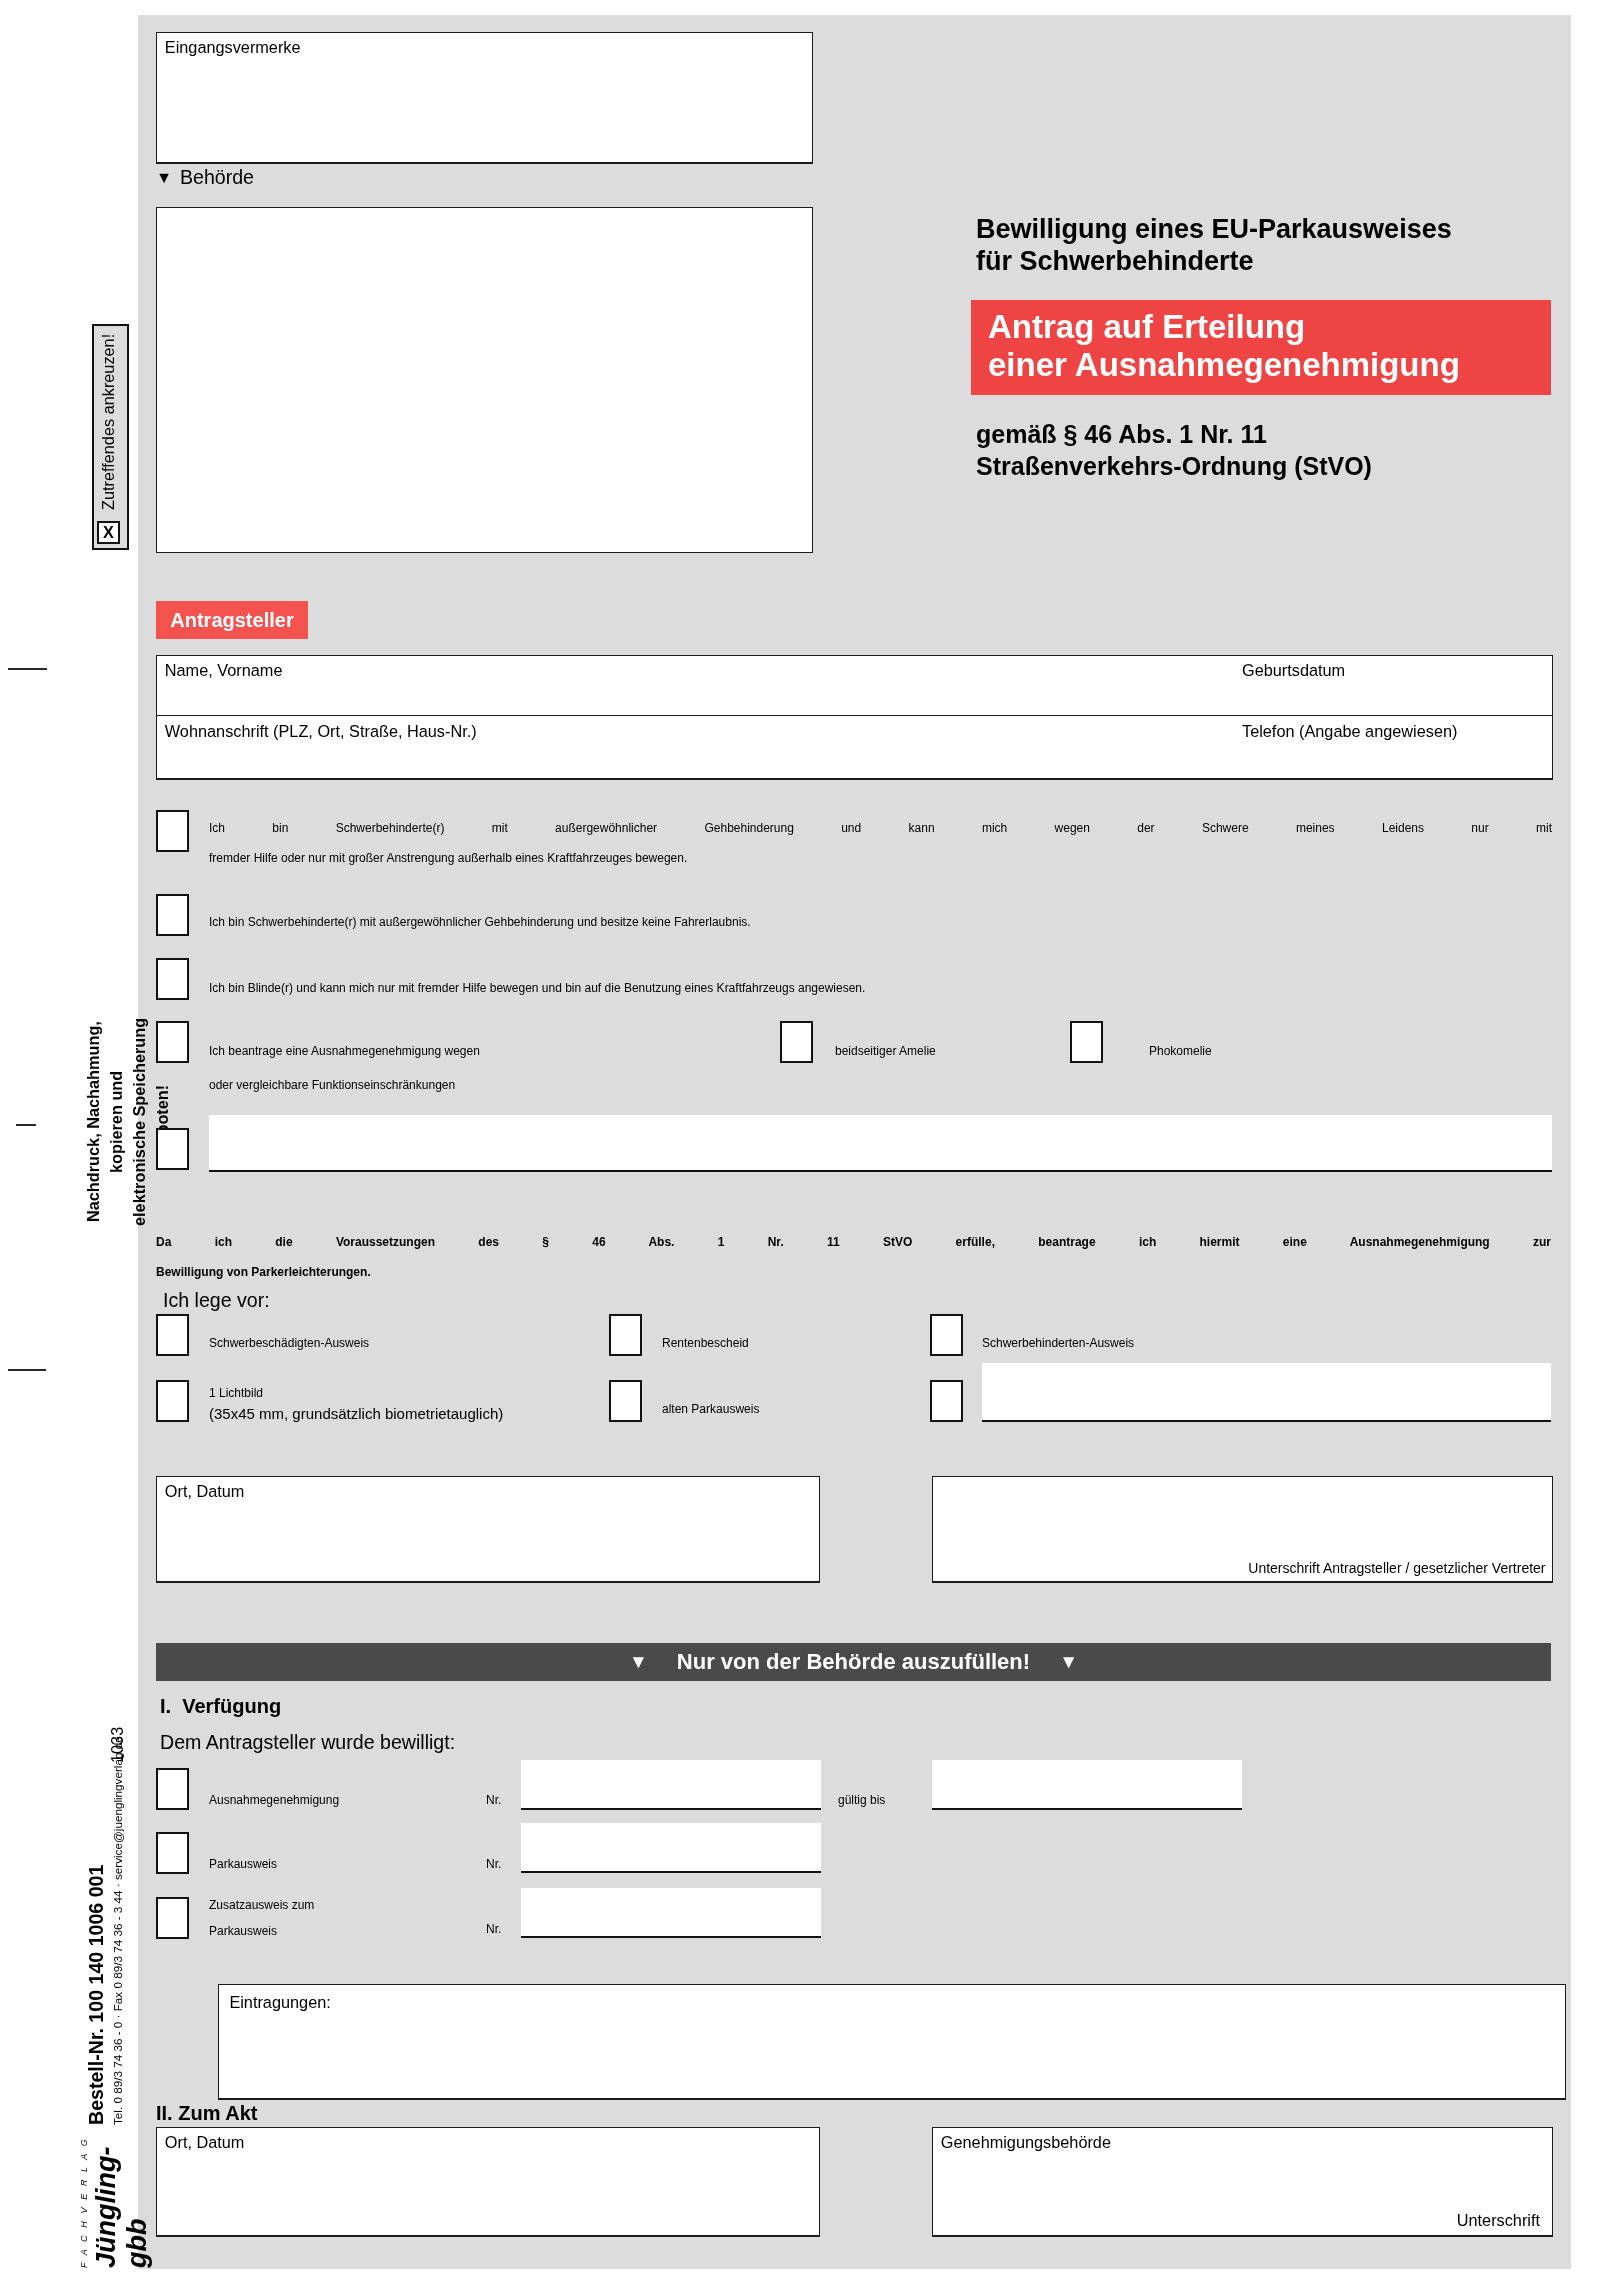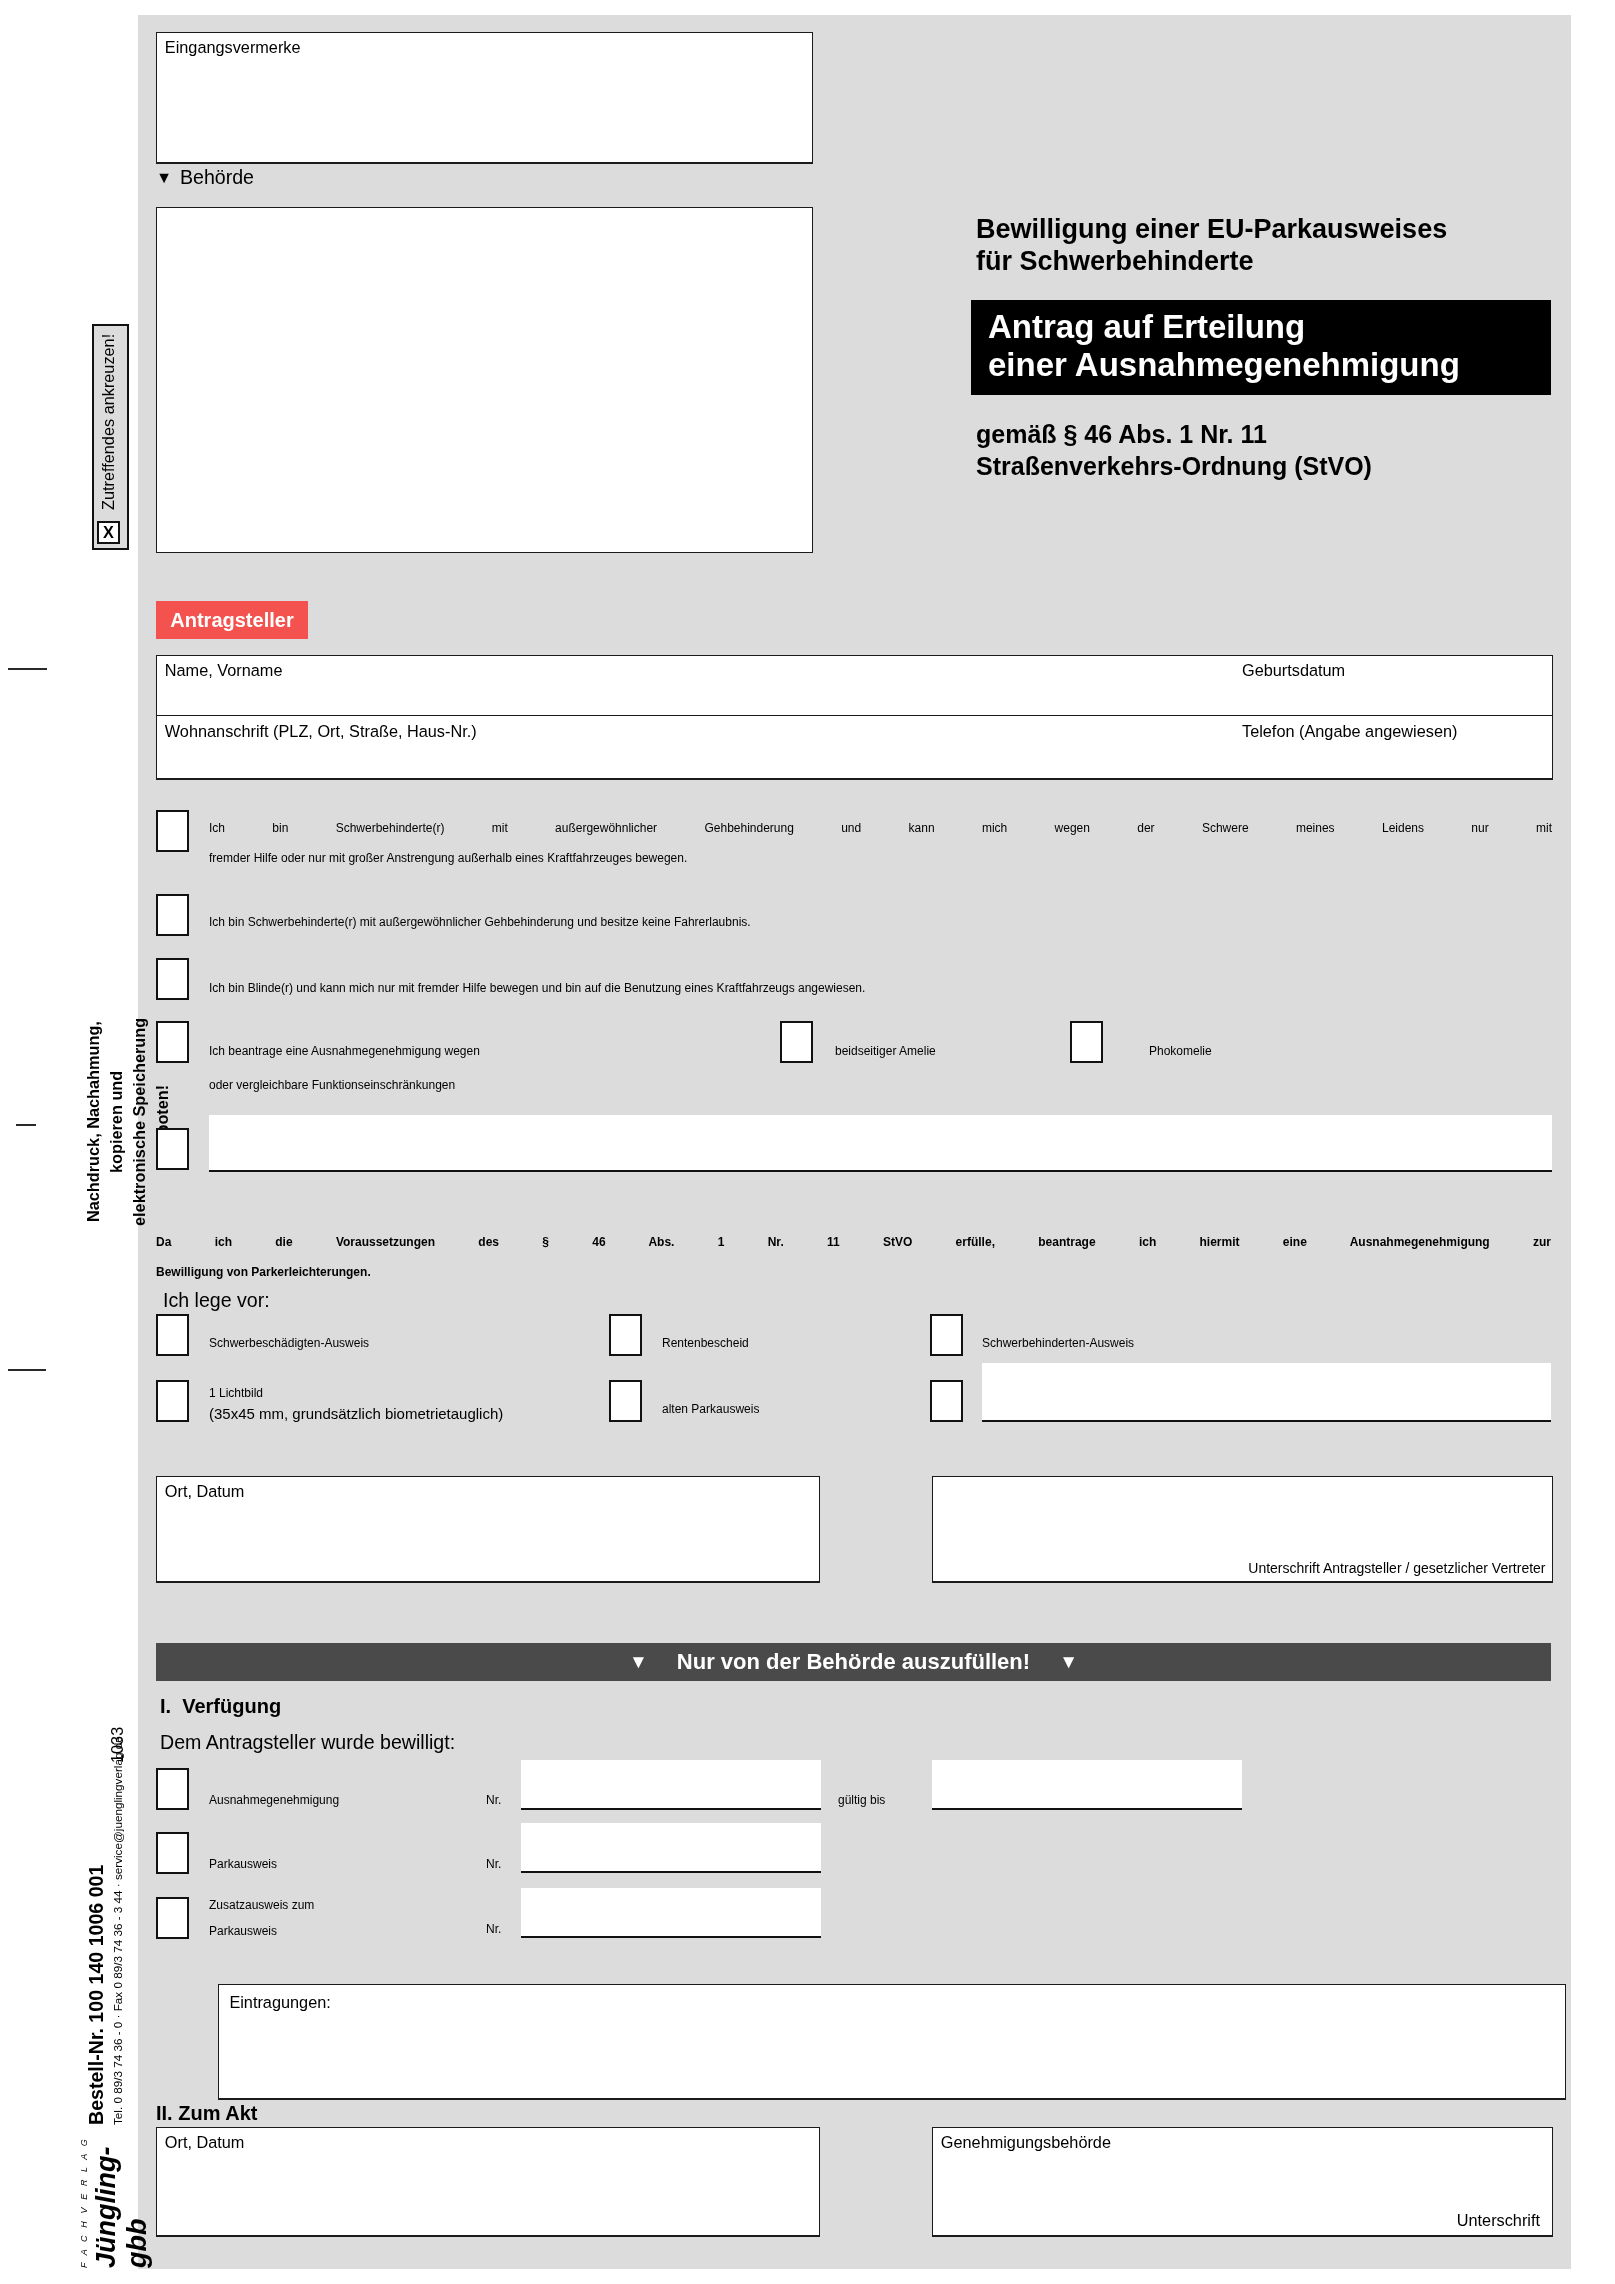--- a/index.html
+++ b/index.html
@@ -52,24 +52,24 @@
   <div class="abs wbox" style="left:156px;top:32px;width:655px;height:129px;">
     <span class="abs lbl" style="left:7.8px;top:5.2px;">Eingangsvermerke</span>
   </div>
 
   <div class="abs" style="left:156px;top:166px;display:flex;align-items:center;gap:7.8px;">
     <span style="font-size:16.3px;">▼</span>
     <span style="font-size:19.6px;">Behörde</span>
   </div>
   <div class="abs wbox" style="left:156px;top:207px;width:655px;height:344px;border-bottom-width:1.3px;"></div>
 
-  <div class="abs bold" style="left:976px;top:214px;font-size:27px;">Bewilligung einer EU-Parkausweises</div>
+  <div class="abs bold" style="left:976px;top:214px;font-size:27px;">Bewilligung eines EU-Parkausweises</div>
   <div class="abs bold" style="left:976px;top:246px;font-size:27px;">für Schwerbehinderte</div>
 
-  <div class="abs" style="left:971px;top:300px;width:580px;height:95px;background:#000000;color:#fff;padding-left:0;">
+  <div class="abs" style="left:971px;top:300px;width:580px;height:95px;background:#ef4444;color:#fff;padding-left:0;">
     <div class="bold" style="margin:7.8px 0 0 17px;font-size:33px;line-height:38px;">Antrag auf Erteilung</div>
     <div class="bold" style="margin:0 12px 0 17px;font-size:33px;line-height:38px;">einer Ausnahmegenehmigung</div>
   </div>
 
   <div class="abs bold" style="left:976px;top:420px;font-size:25px;">gemäß § 46 Abs. 1 Nr. 11</div>
   <div class="abs bold" style="left:976px;top:452px;font-size:25px;">Straßenverkehrs-Ordnung (StVO)</div>
 
   <div class="abs bold" style="left:156px;top:601px;height:38px;line-height:38px;padding:0 14.3px;background:#f4524e;color:#fff;font-size:20px;">Antragsteller</div>
 
   <div class="abs wbox" style="left:156px;top:655px;width:1395px;height:122px;">

